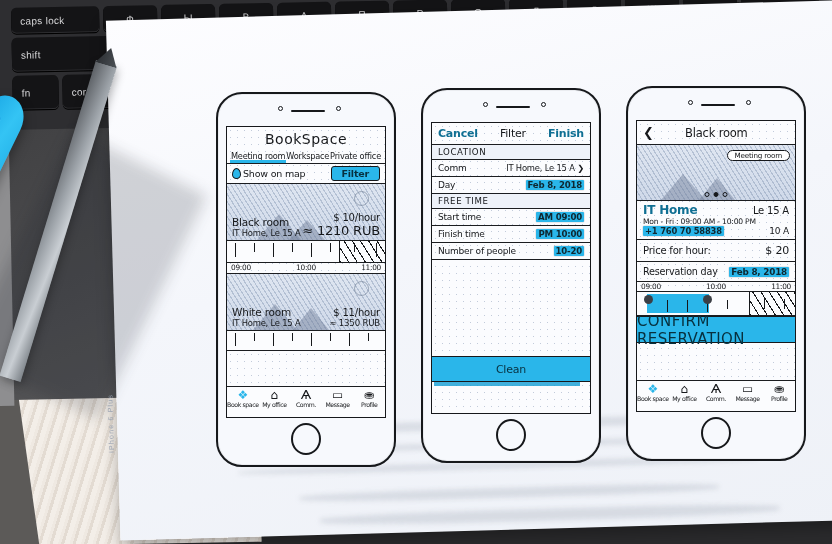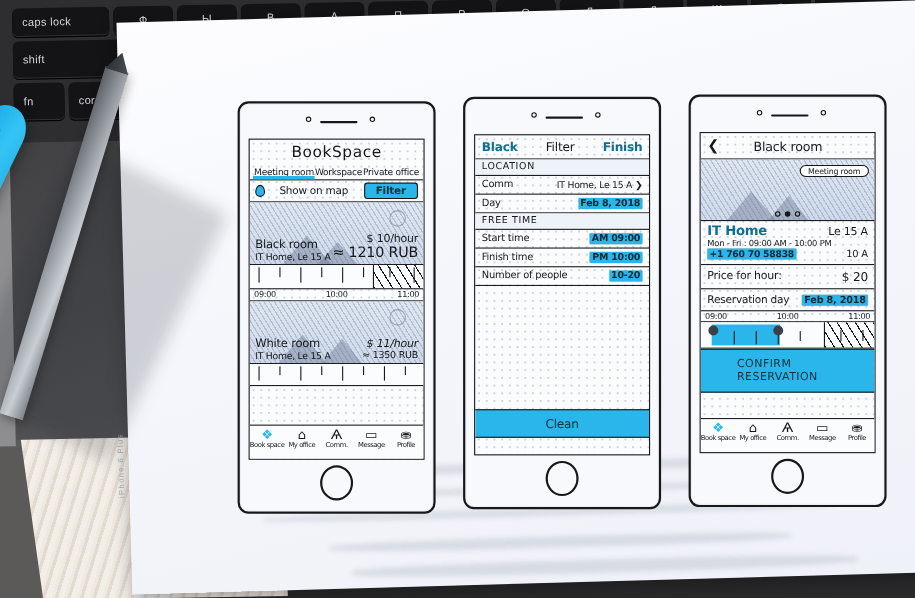--- a/index.html
+++ b/index.html
@@ -68,21 +68,21 @@
   }
   .paper-label{
     position:absolute; left:-10px; top:432px; width:120px;
     transform:rotate(-90deg); transform-origin:left top;
     font-size:7px; color:#9aa3b2; letter-spacing:1.2px;
     font-family:"Liberation Sans", sans-serif;
   }
 
   
   .phone{
-    position:absolute; border:2.6px solid #16181b; border-radius:10px;
+    position:absolute; border:2.6px solid #16181b; border-radius:26px;
     background:#f7f9fd; width:180px; height:375px;
     box-shadow:inset 0 0 0 1px rgba(0,0,0,.05);
   }
   .notch-dot{ position:absolute; width:5px; height:5px; border-radius:50%;
     border:1.6px solid #16181b; top:12px; }
   .notch-bar{ position:absolute; top:16px; width:34px; height:2.4px;
     background:#16181b; border-radius:2px; }
   .home-btn{
     position:absolute; bottom:10px; left:50%; transform:translateX(-50%);
     width:30px; height:32px; border:2px solid #16181b; border-radius:50%;
@@ -169,21 +169,21 @@
   .f-head{ background:#eef2f9; font-size:8.6px; letter-spacing:.6px;
     padding:2px 6px; border-bottom:1.5px solid #1b1d20; }
   .toggle{
     width:24px; height:12px; border-radius:7px; background:#2ab6ea;
     border:1.4px solid #16181b; position:relative;
   }
   .toggle:after{ content:""; position:absolute; right:1px; top:.5px;
     width:9px; height:9px; border-radius:50%; background:#fff;
     border:1.2px solid #16181b; }
   .btn-clean{
-    position:absolute; left:0; right:0; bottom:15px; height:26px;
+    position:absolute; left:0; right:0; bottom:31px; height:26px;
     background:#2ab6ea; border-top:1.5px solid #16181b;
     border-bottom:1.5px solid #16181b;
     display:flex; align-items:center; justify-content:center;
     font-size:11px; color:#08313f;
   }
   .btn-clean-shadow{
     position:absolute; left:2px; right:10px; bottom:27px; height:7px;
     background:#1ea2d6; opacity:.85;
   }
 
@@ -199,22 +199,22 @@
   .slider{
     height:24px; position:relative; border-bottom:1.5px solid #1b1d20;
     background:#fbfcfe;
   }
   .slider-fill{ position:absolute; top:2px; bottom:2px; background:#2ab6ea; }
   .handle{ position:absolute; width:9px; height:9px; border-radius:50%;
     background:#3b3f46; top:3px; }
   .btn-confirm{
     background:#2ab6ea; border-top:1.6px solid #16181b;
     border-bottom:1.6px solid #16181b;
-    height:40px; display:flex; align-items:center; justify-content:center;
-    font-size:10px; letter-spacing:.4px; color:#07303e;padding-left:33px;
+    height:27px; display:flex; align-items:center; justify-content:center;
+    font-size:15px; letter-spacing:.4px; color:#07303e;
   }
 
   
   .pen-cyan{
     position:absolute; left:-6px; top:88px; width:42px; height:330px;
     border-radius:21px/26px;
     background:linear-gradient(100deg,#19a6e4 0%,#34c4f4 35%,#0f9ad8 100%);
     transform:rotate(26deg); transform-origin:top left;
     box-shadow:3px 4px 12px rgba(0,0,0,.35);
   }
@@ -285,21 +285,21 @@
 
       <div class="hand title-row">BookSpace</div>
 
       <div class="tabs">
         <span class="hand tab active">Meeting room</span>
         <span class="hand tab">Workspace</span>
         <span class="hand tab">Private office</span>
       </div>
 
       <div class="row" style="padding:2px 5px;">
-        <span style="display:flex;align-items:center;gap:13px;">
+        <span style="display:flex;align-items:center;gap:2px;">
           <span style="display:inline-block;width:9px;height:11px;border:1.5px solid #16181b;border-radius:50% 50% 50% 50%/60% 60% 40% 40%;background:#2ab6ea;"></span>
           <span class="hand" style="font-size:9.5px;">Show on map</span>
         </span>
         <span class="btn-filter hand">Filter</span>
       </div>
 
       <div class="photo">
         <div class="mountain" style="left:30px;"></div>
         <div class="mountain" style="left:62px;border-left-width:18px;border-right-width:18px;border-bottom-width:20px;"></div>
         <div class="sun"></div>
@@ -337,21 +337,21 @@
         <div class="mountain" style="left:26px;"></div>
         <div class="mountain" style="left:66px;border-left-width:18px;border-right-width:18px;border-bottom-width:22px;"></div>
         <div class="sun"></div>
         <div class="photo-cap">
           <span>
             <span class="hand" style="font-size:10.5px;display:block;margin-top:40px;">White room</span>
             <span class="hand" style="font-size:8.4px;display:block;">IT Home, Le 15 A</span>
           </span>
           <span style="text-align:right;">
 
-            <span class="hand" style="font-size:10px;display:block;font-style:italic;">$ 11/hour</span>
+            <span class="hand" style="font-size:10px;display:block;">$ 11/hour</span>
             <span class="hand" style="font-size:8.6px;display:block;">≈ 1350 RUB</span>
           </span>
         </div>
       </div>
       <div class="ruler" style="height:20px;">
         <div class="tick" style="left:8px;height:13px;"></div>
         <div class="tick" style="left:27px;height:8px;"></div>
         <div class="tick" style="left:46px;height:13px;"></div>
         <div class="tick" style="left:65px;height:8px;"></div>
         <div class="tick" style="left:84px;height:13px;"></div>
@@ -386,21 +386,21 @@
   </div>
 
   <div class="phone" id="p2" style="left:421px; top:88px;">
     <div class="notch-dot" style="left:60px;"></div>
     <div class="notch-bar" style="left:73px;"></div>
     <div class="notch-dot" style="left:118px;"></div>
     <div class="home-btn"></div>
     <div class="screen">
 
       <div class="f-row" style="font-size:11px;padding:4px 6px;">
-        <span class="hand marker-line" style="font-size:11px;">Black</span>
+        <span class="hand marker-line" style="font-size:11px;">Cancel</span>
         <span class="hand" style="font-size:11px;">Filter</span>
         <span class="hand marker-line" style="font-size:11px;">Finish</span>
       </div>
 
       <div class="f-head hand">LOCATION</div>
 
 
       <div class="f-row">
         <span class="hand">Comm</span>
         <span class="hand" style="font-size:8.4px;">

